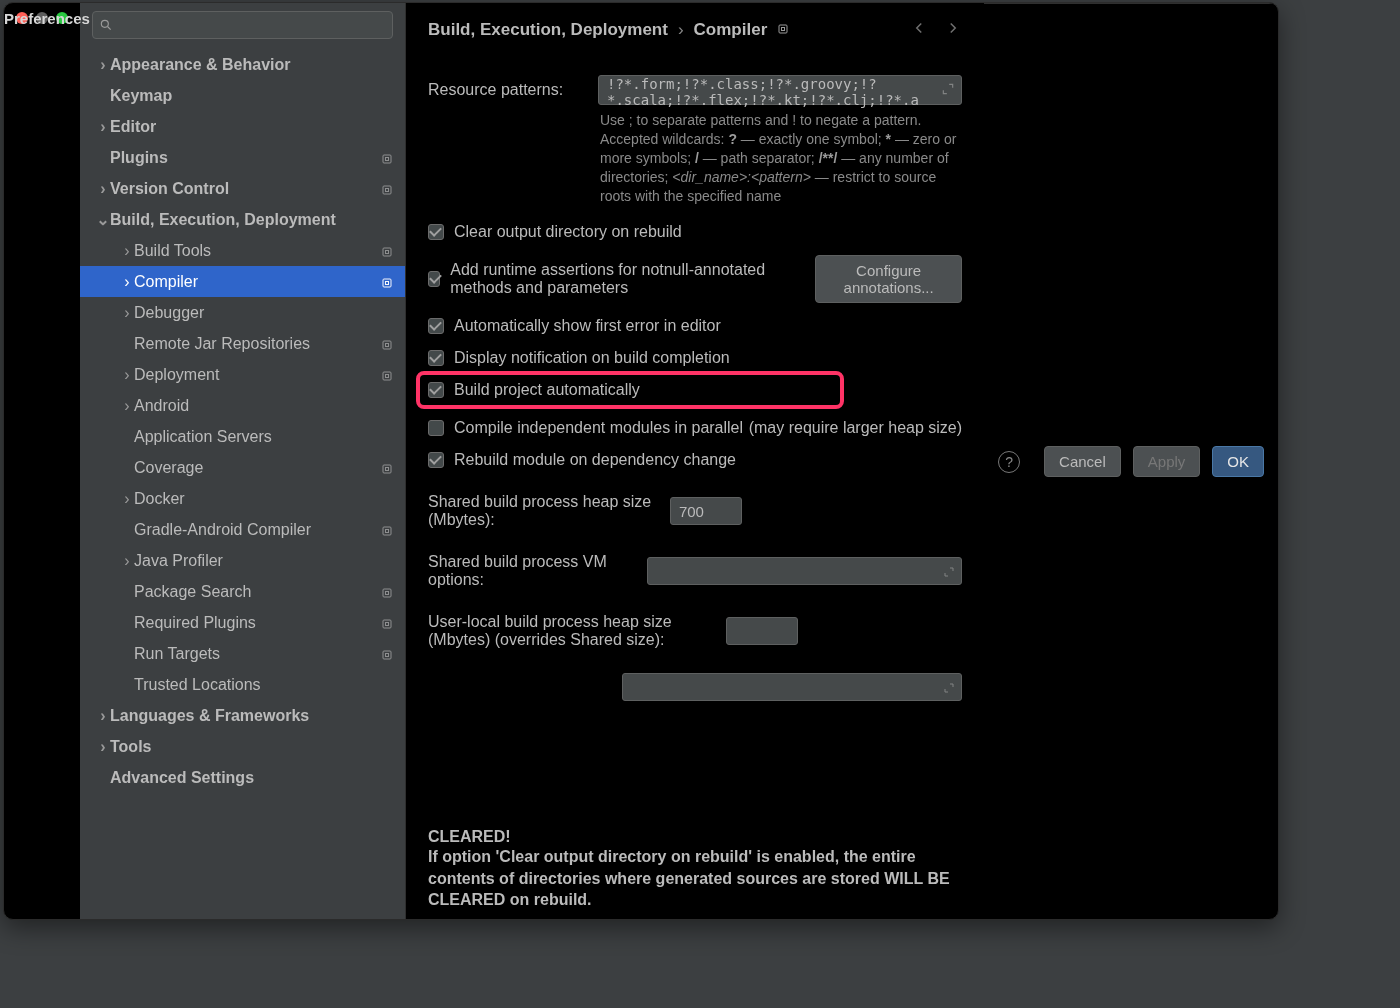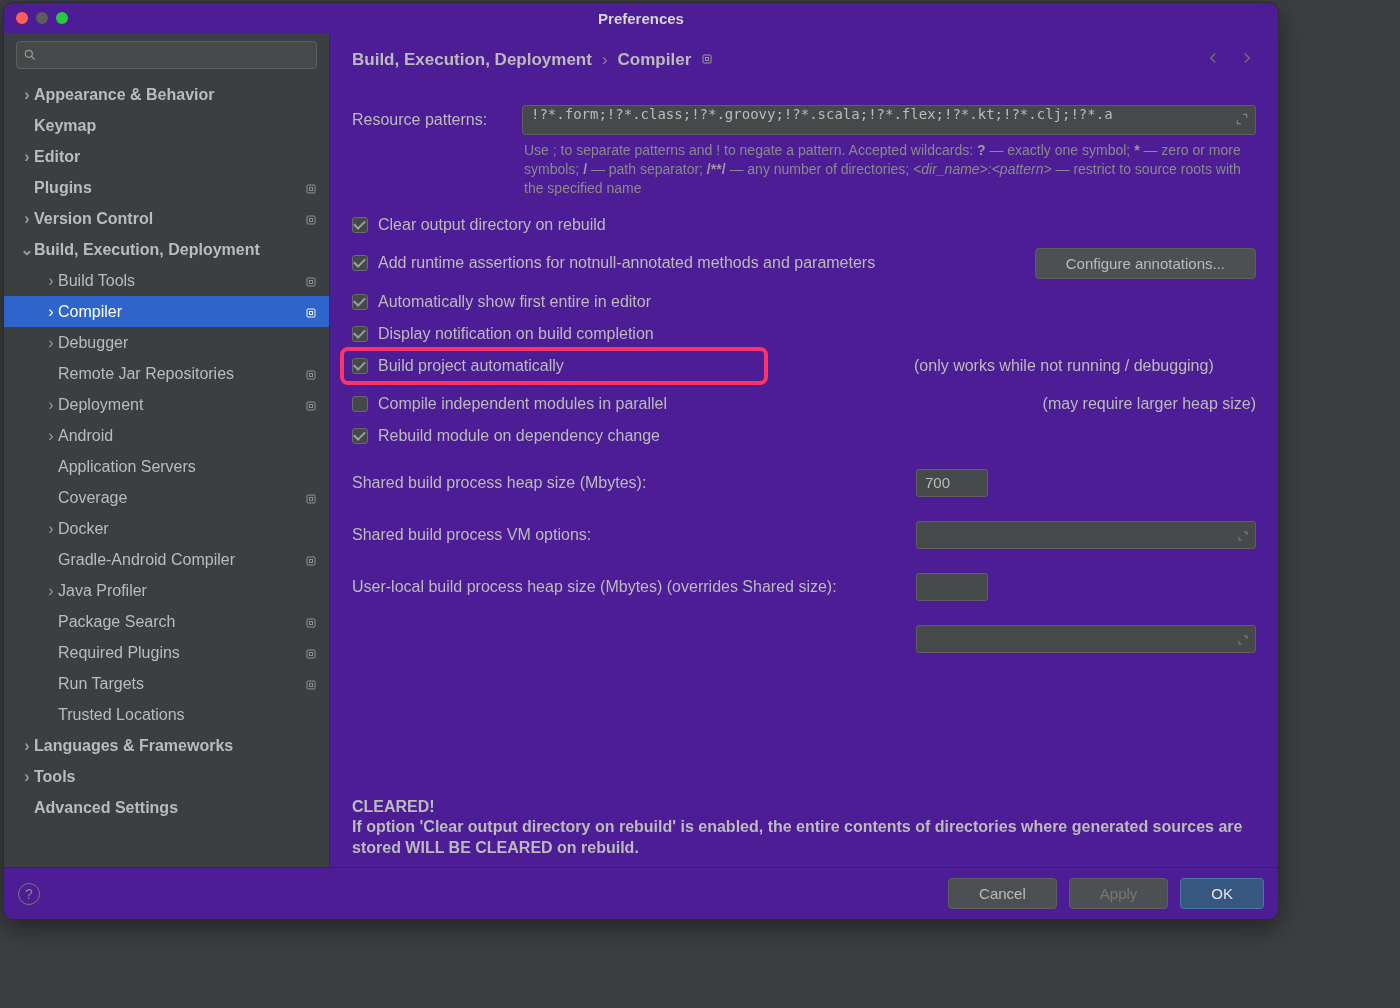--- a/index.html
+++ b/index.html
@@ -8,27 +8,26 @@
     background: #3c3f41;
     color: #bbbbbb;
     width: 1400px;
     height: 1008px;
     overflow: hidden;
     font-size: 16px;
   }
   .window {
     width: 1276px;
     height: 918px;
-    background: #4c1d95;
+    background: #000000;
     border: 1px solid #2b2b2b;
     border-radius: 10px;
     box-shadow: 0 8px 26px rgba(0,0,0,.45);
     margin: 2px 0 0 3px;
     display: flex;
-    flex-direction: column;
     overflow: hidden;
   }
   .titlebar {
     height: 30px;
     display: flex;
     align-items: center;
     padding: 0 12px;
     position: relative;
     flex-shrink: 0;
   }
@@ -123,21 +122,21 @@
   }
   .chk.checked::after {
     content: ""; position: absolute; left: 3px; top: 0px;
     width: 5px; height: 9px; border: solid #a0a0a0; border-width: 0 2px 2px 0;
     transform: rotate(45deg);
   }
   .checkrow .clabel { color: #bbbbbb; }
   .checkrow .aside { margin-left: auto; color: #bbbbbb; }
   .btn {
     background: #4c5052; border: 1px solid #5e6060; color: #bbbbbb;
-    border-radius: 4px; padding: 6px 30px; font-size: 15px;
+    border-radius: 4px; padding: 6px 14px; font-size: 15px;
   }
   .btn.primary { background: #365880; border-color: #4a78a6; color: #e6e6e6; }
   .btn.disabled { color: #777; }
   .highlighted {
     outline: 4px solid #ff3366;
     outline-offset: 0;
     border-radius: 4px;
     padding: 6px 8px;
     margin-left: -8px;
     margin-top: 8px;
@@ -387,21 +386,21 @@
           <span class="clabel">Clear output directory on rebuild</span>
         </div>
         <div class="checkrow">
           <span class="chk checked"></span>
           <span class="clabel">Add runtime assertions for notnull-annotated methods and parameters</span>
           <div class="spacer" style="flex:1"></div>
           <button class="btn">Configure annotations...</button>
         </div>
         <div class="checkrow">
           <span class="chk checked"></span>
-          <span class="clabel">Automatically show first entire in editor</span>
+          <span class="clabel">Automatically show first error in editor</span>
         </div>
         <div class="checkrow">
           <span class="chk checked"></span>
           <span class="clabel">Display notification on build completion</span>
         </div>
         <div class="checkrow highlighted" style="position:relative;">
           <span class="chk checked"></span>
           <span class="clabel">Build project automatically</span>
           <span class="aside" style="position:absolute; left:570px; white-space:nowrap;">(only works while not running / debugging)</span>
         </div>

